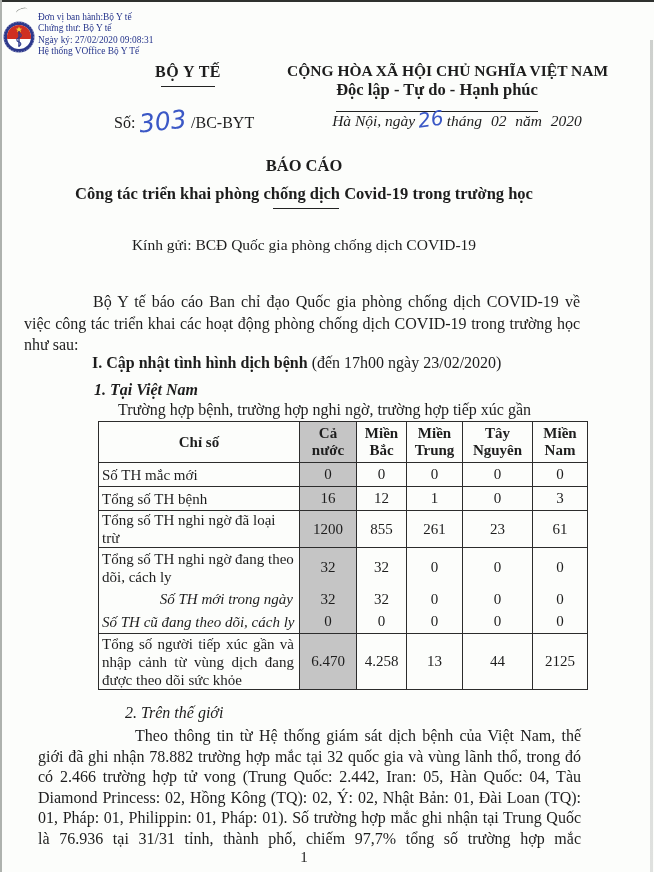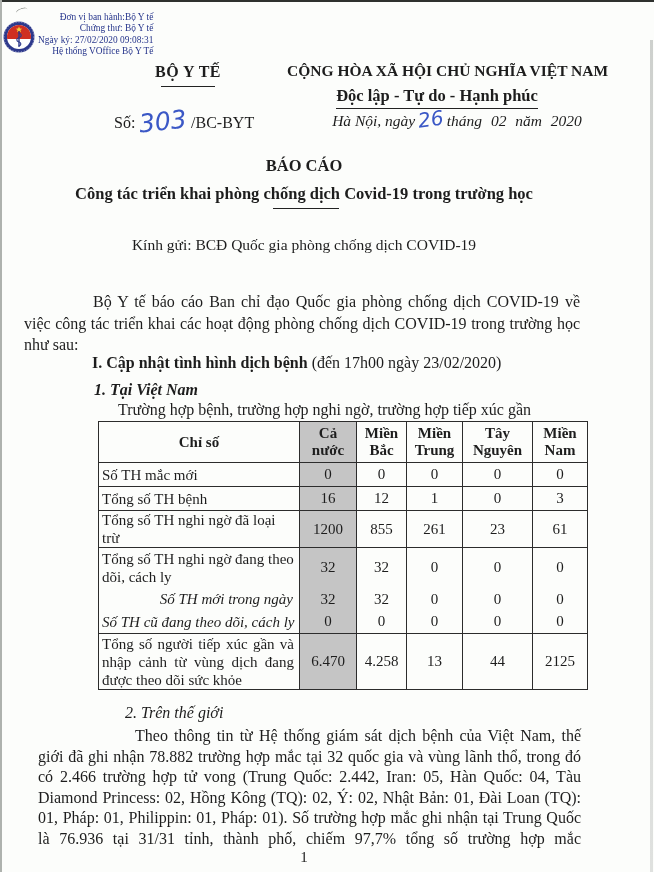--- a/index.html
+++ b/index.html
@@ -7,35 +7,35 @@
        font-family:"Liberation Serif","DejaVu Serif",serif;color:#1d1d1d;overflow:hidden;}
   
   .edge-top{position:absolute;top:0;left:0;width:654px;height:2px;background:#2e312e;}
   .edge-left{position:absolute;top:0;left:0;width:2px;height:872px;background:#aeb2ae;}
   .edge-right{position:absolute;top:40px;right:1px;width:3px;height:832px;background:linear-gradient(to bottom,#c2c5c2,#d8dad8);opacity:.8;}
   .pen-mark{position:absolute;left:16px;top:8px;width:12px;height:5px;border-top:1.5px solid #8f948f;border-radius:50%;transform:rotate(-18deg);}
 
   
   .stamp{position:absolute;left:3px;top:21px;width:32px;height:32px;}
   .stamp-meta{position:absolute;left:38px;top:12px;font-size:9.4px;line-height:11.4px;
-              color:#25348b;font-family:"Liberation Serif",serif;text-align:right;}
+              color:#25348b;font-family:"Liberation Serif",serif;}
 
   
   .org{position:absolute;left:108px;top:63px;width:160px;text-align:center;
        font-weight:bold;font-size:16px;letter-spacing:.5px;}
   .org-underline{position:absolute;left:161px;top:86px;width:54px;border-top:1.5px solid #222;}
   .doc-number{position:absolute;left:114px;top:110px;font-size:16px;display:flex;align-items:baseline;gap:4px;}
   .hand{font-family:"DejaVu Sans",sans-serif;font-style:italic;color:#3b58c6;font-weight:500;}
   .hand-303{font-size:25px;line-height:20px;transform:rotate(-6deg);display:inline-block;position:relative;top:2px;}
   .hand-26{font-size:20px;line-height:14px;transform:rotate(-8deg);display:inline-block;margin:0 3px;}
 
   .nat-block{position:absolute;left:287px;top:62px;width:300px;text-align:center;}
   .nat-title{font-weight:bold;font-size:15.5px;white-space:nowrap;}
-  .nat-motto{font-weight:bold;font-size:16.5px;margin-top:6px;display:inline-block;
-             border-bottom:1.5px solid #222;padding-bottom:2px;text-align:right;}
+  .nat-motto{font-weight:bold;font-size:16.5px;display:inline-block;
+             border-bottom:1.5px solid #222;padding-bottom:11px;text-align:right;}
   .date-line{position:absolute;left:322px;top:112px;width:270px;text-align:center;
              font-style:italic;font-size:15.5px;white-space:nowrap;}
   .date-post{word-spacing:5px;}
 
   
   .report-title{position:absolute;left:24px;top:156px;width:560px;text-align:center;
                 font-weight:bold;font-size:16.5px;}
   .report-subtitle{position:absolute;left:24px;top:184px;width:560px;text-align:center;
                    font-weight:bold;font-size:16.5px;}
   .title-rule{position:absolute;left:273px;top:208px;width:66px;border-top:1.5px solid #222;}

